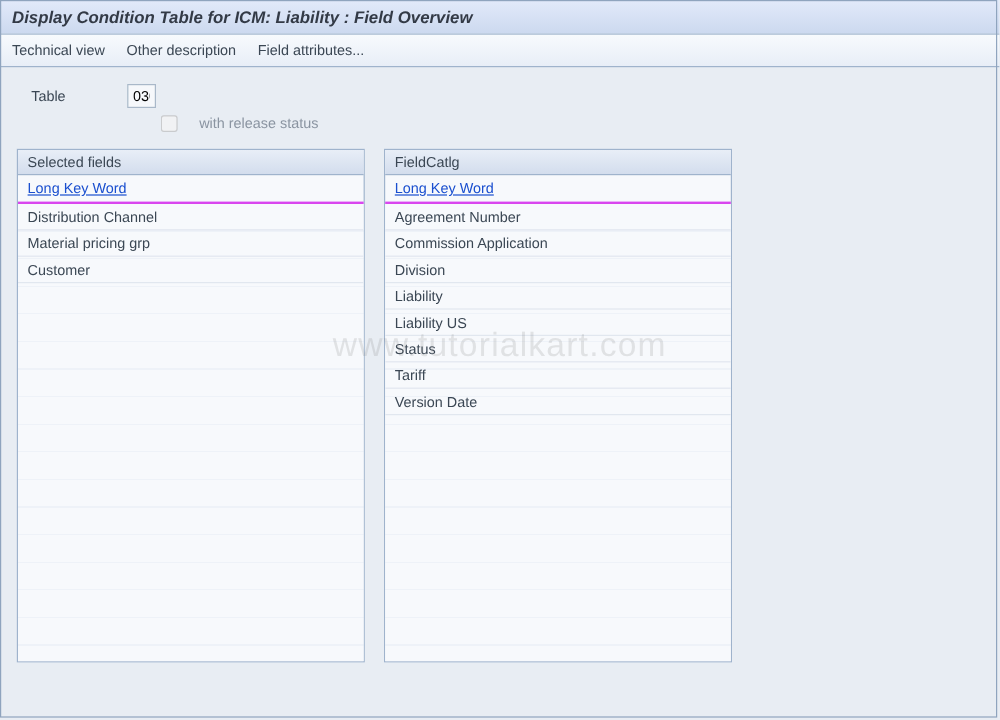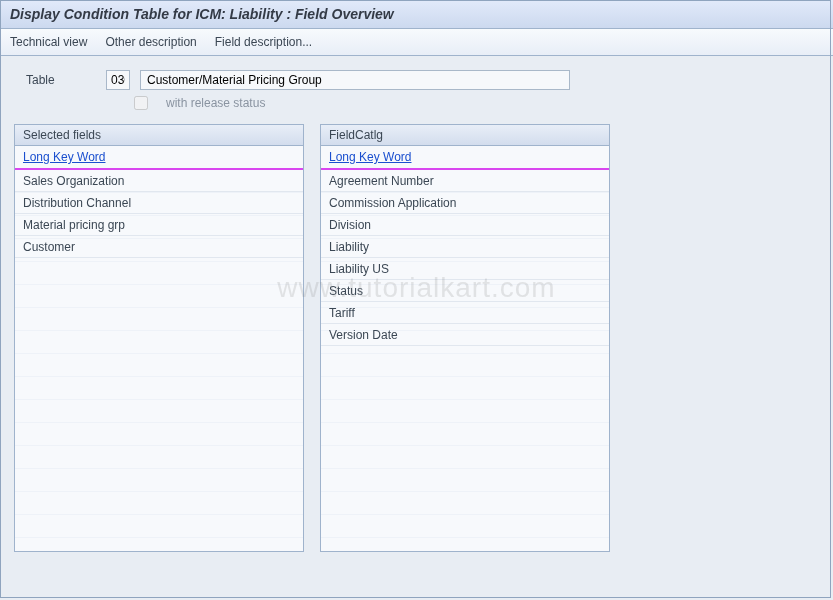--- a/index.html
+++ b/index.html
@@ -119,39 +119,37 @@
   }
 </style>
 </head>
 <body>
 
 <div class="title-bar">Display Condition Table for ICM: Liability : Field Overview</div>
 
 <div class="toolbar">
   <span class="toolbar-item">Technical view</span>
   <span class="toolbar-item">Other description</span>
-  <span class="toolbar-item">Field description...</span>
+  <span class="toolbar-item">Field attributes...</span>
 </div>
 
 <div class="form-row">
   <span class="form-label">Table</span>
   <input class="input-small" readonly="" value="030" style="">
-  <input class="input-wide" readonly="" value="Customer/Material Pricing Group" style="">
 </div>
 <div class="checkbox-row">
   <input type="checkbox" disabled="" style="">
   <span>with release status</span>
 </div>
 
 <div class="lists-wrap">
   <div class="panel">
     <div class="panel-title">Selected fields</div>
     <div class="col-header">Long Key Word</div>
     <div class="rows" id="selected-rows">
-        <div class="row">Sales Organization</div>
         <div class="row">Distribution Channel</div>
         <div class="row">Material pricing grp</div>
         <div class="row">Customer</div>
       </div>
   </div>
   <div class="panel">
     <div class="panel-title">FieldCatlg</div>
     <div class="col-header">Long Key Word</div>
     <div class="rows" id="catalog-rows">
         <div class="row">Agreement Number</div>

